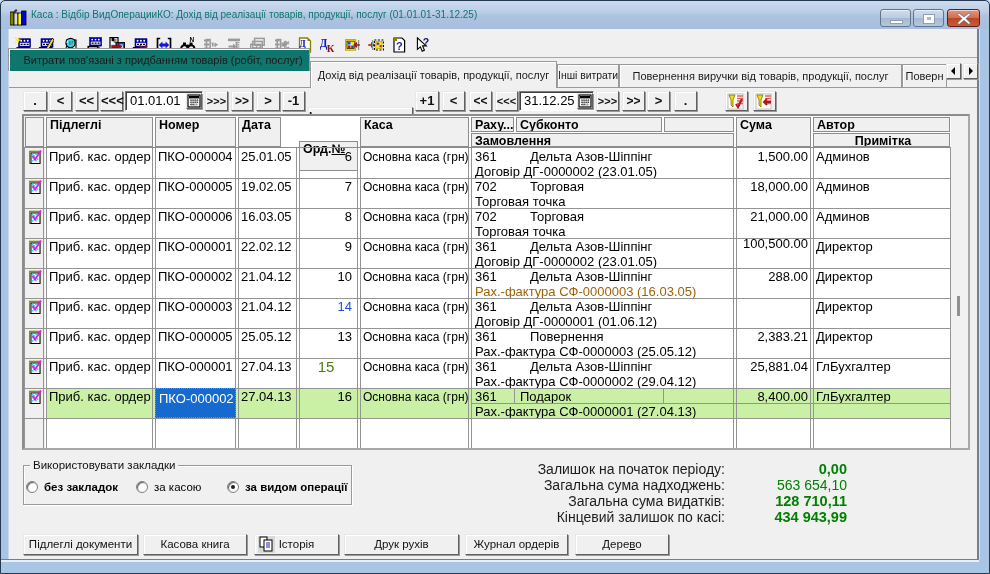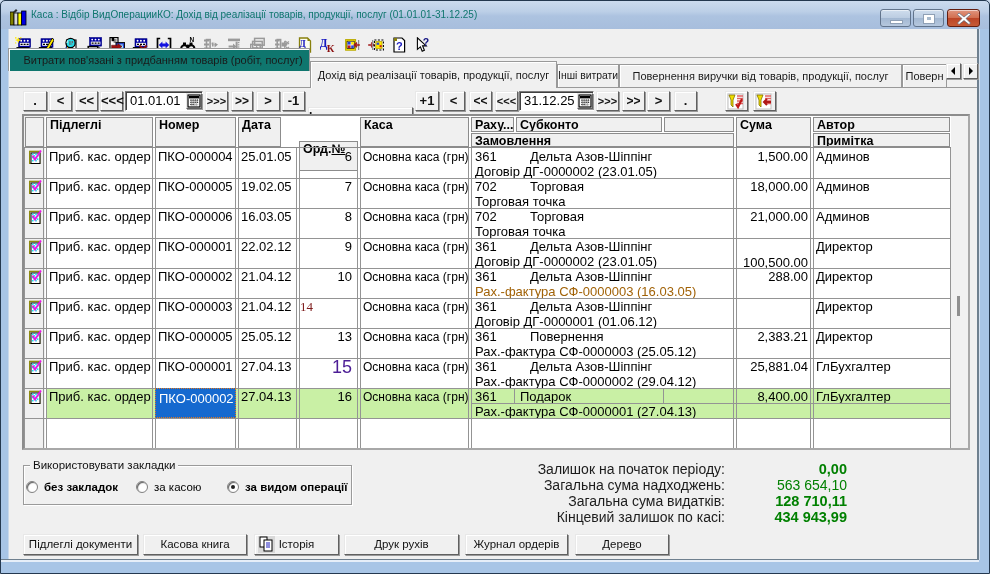--- a/index.html
+++ b/index.html
@@ -278,21 +278,21 @@
 <div class="hcell" style="left:155px;top:117px;width:81px;height:30px;font-weight:bold;line-height:14px;">Номер</div>
 <div class="hcell" style="left:238px;top:117px;width:43px;height:30px;font-weight:bold;line-height:14px;">Дата</div>
 <div class="hcell" style="left:299px;top:117px;width:59px;height:30px;font-weight:bold;line-height:14px;margin-top:24px;">Орд.<span style="text-decoration:underline">№</span></div>
 <div class="hcell" style="left:360px;top:117px;width:109px;height:30px;font-weight:bold;line-height:14px;">Каса</div>
 <div class="hcell" style="left:471px;top:117px;width:43px;height:15px;font-weight:bold;line-height:14px;">Раху...</div>
 <div class="hcell" style="left:516px;top:117px;width:146px;height:15px;font-weight:bold;line-height:14px;">Субконто</div>
 <div class="hcell" style="left:664px;top:117px;width:70px;height:15px;font-weight:bold;line-height:14px;"></div>
 <div class="hcell" style="left:471px;top:133px;width:263px;height:14px;font-weight:bold;line-height:14px;">Замовлення</div>
 <div class="hcell" style="left:736px;top:117px;width:75px;height:30px;font-weight:bold;line-height:14px;">Сума</div>
 <div class="hcell" style="left:813px;top:117px;width:137px;height:15px;font-weight:bold;line-height:14px;">Автор</div>
-<div class="hcell" style="left:813px;top:133px;width:137px;height:14px;font-weight:bold;line-height:14px;">Примітка</div>
+<div class="hcell" style="left:813px;top:133px;width:137px;height:14px;font-weight:bold;line-height:14px;text-align:center;">Примітка</div>
 <div style="position:absolute;left:24px;top:147px;width:927px;height:1px;background:#8c8c8c;"></div>
 <div class="ab" style="left:0;top:148px;width:990px;height:30px;">
     <svg class="ab" style="left:29px;top:2px;" width="13" height="14" viewBox="0 0 13 14">
 <rect x="0.5" y="1.5" width="10" height="12" fill="#fff" stroke="#908c10" stroke-width="1.6"></rect>
 <rect x="2" y="3" width="9" height="10.5" fill="#fff" stroke="#000" stroke-width="1"></rect>
 <path d="M3 3.5 h1.6 v1.6 h-1.6 Z M6.2 3.5 h1.6 v1.6 h-1.6 Z M4.6 5.1 h1.6 v1.6 h-1.6 Z M7.8 5.1 h1.6 v1.6 h-1.6 Z M3 6.7 h1.6 v1.6 h-1.6 Z M6.2 6.7 h1.6 v1.6 h-1.6 Z M4.6 8.3 h1.6 v1.6 h-1.6 Z M7.8 8.3 h1.6 v1.6 h-1.6 Z M3 9.9 h1.6 v1.6 h-1.6 Z M6.2 9.9 h1.6 v1.6 h-1.6 Z" fill="#20e0f0"></path>
 <path d="M3.5 5.5 L6 9.5 L12 0.5" stroke="#e818e8" stroke-width="1.8" fill="none"></path>
 </svg>
   </div>
 <div style="position:absolute;left:49px;top:150px;width:103px;height:15px;font-size:13px;line-height:14px;white-space:nowrap;overflow:hidden;color:#000;">Приб. кас. ордер</div>
@@ -352,21 +352,21 @@
 <path d="M3.5 5.5 L6 9.5 L12 0.5" stroke="#e818e8" stroke-width="1.8" fill="none"></path>
 </svg>
   </div>
 <div style="position:absolute;left:49px;top:240px;width:103px;height:15px;font-size:13px;line-height:14px;white-space:nowrap;overflow:hidden;color:#000;">Приб. кас. ордер</div>
 <div style="position:absolute;left:158px;top:240px;width:77px;height:15px;font-size:13px;line-height:14px;white-space:nowrap;overflow:hidden;color:#000;">ПКО-000001</div>
 <div style="position:absolute;left:241px;top:240px;width:55px;height:15px;font-size:13px;line-height:14px;white-space:nowrap;overflow:hidden;color:#000;">22.02.12</div>
 <div style="position:absolute;left:300px;top:240px;width:52px;height:15px;font-size:13px;line-height:14px;white-space:nowrap;overflow:hidden;text-align:right;color:#000;">9</div>
 <div style="position:absolute;left:363px;top:240px;width:105px;height:15px;font-size:12px;line-height:14px;white-space:nowrap;overflow:hidden;color:#000;">Основна каса (грн)</div>
 <div style="position:absolute;left:475px;top:240px;width:37px;height:15px;font-size:13px;line-height:14px;white-space:nowrap;overflow:hidden;color:#000;">361</div>
 <div style="position:absolute;left:530px;top:240px;width:130px;height:15px;font-size:13px;line-height:14px;white-space:nowrap;overflow:hidden;color:#000;">Дельта Азов-Шіппінг</div>
-<div style="position:absolute;left:737px;top:256px;width:71px;height:15px;font-size:13px;line-height:14px;white-space:nowrap;overflow:hidden;text-align:right;color:#000;">100,500.00</div>
+<div style="position:absolute;left:737px;top:237px;width:71px;height:15px;font-size:13px;line-height:14px;white-space:nowrap;overflow:hidden;text-align:right;color:#000;">100,500.00</div>
 <div style="position:absolute;left:816px;top:240px;width:132px;height:15px;font-size:13px;line-height:14px;white-space:nowrap;overflow:hidden;color:#000;">Директор</div>
 <div style="position:absolute;left:475px;top:255px;width:257px;height:15px;font-size:13px;line-height:14px;white-space:nowrap;overflow:hidden;color:#000;">Договір ДГ-0000002 (23.01.05)</div>
 <div style="position:absolute;left:25px;top:268px;width:926px;height:1px;background:#949494;"></div>
 <div class="ab" style="left:0;top:268px;width:990px;height:30px;">
     <svg class="ab" style="left:29px;top:2px;" width="13" height="14" viewBox="0 0 13 14">
 <rect x="0.5" y="1.5" width="10" height="12" fill="#fff" stroke="#908c10" stroke-width="1.6"></rect>
 <rect x="2" y="3" width="9" height="10.5" fill="#fff" stroke="#000" stroke-width="1"></rect>
 <path d="M3 3.5 h1.6 v1.6 h-1.6 Z M6.2 3.5 h1.6 v1.6 h-1.6 Z M4.6 5.1 h1.6 v1.6 h-1.6 Z M7.8 5.1 h1.6 v1.6 h-1.6 Z M3 6.7 h1.6 v1.6 h-1.6 Z M6.2 6.7 h1.6 v1.6 h-1.6 Z M4.6 8.3 h1.6 v1.6 h-1.6 Z M7.8 8.3 h1.6 v1.6 h-1.6 Z M3 9.9 h1.6 v1.6 h-1.6 Z M6.2 9.9 h1.6 v1.6 h-1.6 Z" fill="#20e0f0"></path>
 <path d="M3.5 5.5 L6 9.5 L12 0.5" stroke="#e818e8" stroke-width="1.8" fill="none"></path>
 </svg>
@@ -386,21 +386,21 @@
     <svg class="ab" style="left:29px;top:2px;" width="13" height="14" viewBox="0 0 13 14">
 <rect x="0.5" y="1.5" width="10" height="12" fill="#fff" stroke="#908c10" stroke-width="1.6"></rect>
 <rect x="2" y="3" width="9" height="10.5" fill="#fff" stroke="#000" stroke-width="1"></rect>
 <path d="M3 3.5 h1.6 v1.6 h-1.6 Z M6.2 3.5 h1.6 v1.6 h-1.6 Z M4.6 5.1 h1.6 v1.6 h-1.6 Z M7.8 5.1 h1.6 v1.6 h-1.6 Z M3 6.7 h1.6 v1.6 h-1.6 Z M6.2 6.7 h1.6 v1.6 h-1.6 Z M4.6 8.3 h1.6 v1.6 h-1.6 Z M7.8 8.3 h1.6 v1.6 h-1.6 Z M3 9.9 h1.6 v1.6 h-1.6 Z M6.2 9.9 h1.6 v1.6 h-1.6 Z" fill="#20e0f0"></path>
 <path d="M3.5 5.5 L6 9.5 L12 0.5" stroke="#e818e8" stroke-width="1.8" fill="none"></path>
 </svg>
   </div>
 <div style="position:absolute;left:49px;top:300px;width:103px;height:15px;font-size:13px;line-height:14px;white-space:nowrap;overflow:hidden;color:#000;">Приб. кас. ордер</div>
 <div style="position:absolute;left:158px;top:300px;width:77px;height:15px;font-size:13px;line-height:14px;white-space:nowrap;overflow:hidden;color:#000;">ПКО-000003</div>
 <div style="position:absolute;left:241px;top:300px;width:55px;height:15px;font-size:13px;line-height:14px;white-space:nowrap;overflow:hidden;color:#000;">21.04.12</div>
-<div style="position:absolute;left:300px;top:300px;width:52px;height:15px;font-size:13px;line-height:14px;white-space:nowrap;overflow:hidden;text-align:left;color:#7f1d1d;font-family:Liberation Serif, serif;">14</div>
+<div style="position:absolute;left:300px;top:300px;width:52px;height:15px;font-size:13px;line-height:14px;white-space:nowrap;overflow:hidden;text-align:right;color:#1d4ed8;">14</div>
 <div style="position:absolute;left:363px;top:300px;width:105px;height:15px;font-size:12px;line-height:14px;white-space:nowrap;overflow:hidden;color:#000;">Основна каса (грн)</div>
 <div style="position:absolute;left:475px;top:300px;width:37px;height:15px;font-size:13px;line-height:14px;white-space:nowrap;overflow:hidden;color:#000;">361</div>
 <div style="position:absolute;left:530px;top:300px;width:130px;height:15px;font-size:13px;line-height:14px;white-space:nowrap;overflow:hidden;color:#000;">Дельта Азов-Шіппінг</div>
 <div style="position:absolute;left:737px;top:300px;width:71px;height:15px;font-size:13px;line-height:14px;white-space:nowrap;overflow:hidden;text-align:right;color:#000;"></div>
 <div style="position:absolute;left:816px;top:300px;width:132px;height:15px;font-size:13px;line-height:14px;white-space:nowrap;overflow:hidden;color:#000;">Директор</div>
 <div style="position:absolute;left:475px;top:315px;width:257px;height:15px;font-size:13px;line-height:14px;white-space:nowrap;overflow:hidden;color:#000;">Договір ДГ-0000001 (01.06.12)</div>
 <div style="position:absolute;left:25px;top:328px;width:926px;height:1px;background:#949494;"></div>
 <div class="ab" style="left:0;top:328px;width:990px;height:30px;">
     <svg class="ab" style="left:29px;top:2px;" width="13" height="14" viewBox="0 0 13 14">
 <rect x="0.5" y="1.5" width="10" height="12" fill="#fff" stroke="#908c10" stroke-width="1.6"></rect>
@@ -424,21 +424,21 @@
     <svg class="ab" style="left:29px;top:2px;" width="13" height="14" viewBox="0 0 13 14">
 <rect x="0.5" y="1.5" width="10" height="12" fill="#fff" stroke="#908c10" stroke-width="1.6"></rect>
 <rect x="2" y="3" width="9" height="10.5" fill="#fff" stroke="#000" stroke-width="1"></rect>
 <path d="M3 3.5 h1.6 v1.6 h-1.6 Z M6.2 3.5 h1.6 v1.6 h-1.6 Z M4.6 5.1 h1.6 v1.6 h-1.6 Z M7.8 5.1 h1.6 v1.6 h-1.6 Z M3 6.7 h1.6 v1.6 h-1.6 Z M6.2 6.7 h1.6 v1.6 h-1.6 Z M4.6 8.3 h1.6 v1.6 h-1.6 Z M7.8 8.3 h1.6 v1.6 h-1.6 Z M3 9.9 h1.6 v1.6 h-1.6 Z M6.2 9.9 h1.6 v1.6 h-1.6 Z" fill="#20e0f0"></path>
 <path d="M3.5 5.5 L6 9.5 L12 0.5" stroke="#e818e8" stroke-width="1.8" fill="none"></path>
 </svg>
   </div>
 <div style="position:absolute;left:49px;top:360px;width:103px;height:15px;font-size:13px;line-height:14px;white-space:nowrap;overflow:hidden;color:#000;">Приб. кас. ордер</div>
 <div style="position:absolute;left:158px;top:360px;width:77px;height:15px;font-size:13px;line-height:14px;white-space:nowrap;overflow:hidden;color:#000;">ПКО-000001</div>
 <div style="position:absolute;left:241px;top:360px;width:55px;height:15px;font-size:13px;line-height:14px;white-space:nowrap;overflow:hidden;color:#000;">27.04.13</div>
-<div style="position:absolute;left:300px;top:360px;width:52px;height:15px;font-size:18px;line-height:14px;white-space:nowrap;overflow:hidden;text-align:right;color:#4c1d95;">15</div>
+<div style="position:absolute;left:300px;top:360px;width:52px;height:15px;font-size:15px;line-height:14px;white-space:nowrap;overflow:hidden;text-align:center;color:#4d7c0f;">15</div>
 <div style="position:absolute;left:363px;top:360px;width:105px;height:15px;font-size:12px;line-height:14px;white-space:nowrap;overflow:hidden;color:#000;">Основна каса (грн)</div>
 <div style="position:absolute;left:475px;top:360px;width:37px;height:15px;font-size:13px;line-height:14px;white-space:nowrap;overflow:hidden;color:#000;">361</div>
 <div style="position:absolute;left:530px;top:360px;width:130px;height:15px;font-size:13px;line-height:14px;white-space:nowrap;overflow:hidden;color:#000;">Дельта Азов-Шіппінг</div>
 <div style="position:absolute;left:737px;top:360px;width:71px;height:15px;font-size:13px;line-height:14px;white-space:nowrap;overflow:hidden;text-align:right;color:#000;">25,881.04</div>
 <div style="position:absolute;left:816px;top:360px;width:132px;height:15px;font-size:13px;line-height:14px;white-space:nowrap;overflow:hidden;color:#000;">ГлБухгалтер</div>
 <div style="position:absolute;left:475px;top:375px;width:257px;height:15px;font-size:13px;line-height:14px;white-space:nowrap;overflow:hidden;color:#000;">Рах.-фактура СФ-0000002 (29.04.12)</div>
 <div style="position:absolute;left:25px;top:388px;width:926px;height:1px;background:#949494;"></div>
 <div style="position:absolute;left:47px;top:389px;width:904px;height:29px;background:#c9f0a5;"></div>
 <div class="ab" style="left:0;top:388px;width:990px;height:30px;">
     <svg class="ab" style="left:29px;top:2px;" width="13" height="14" viewBox="0 0 13 14">

